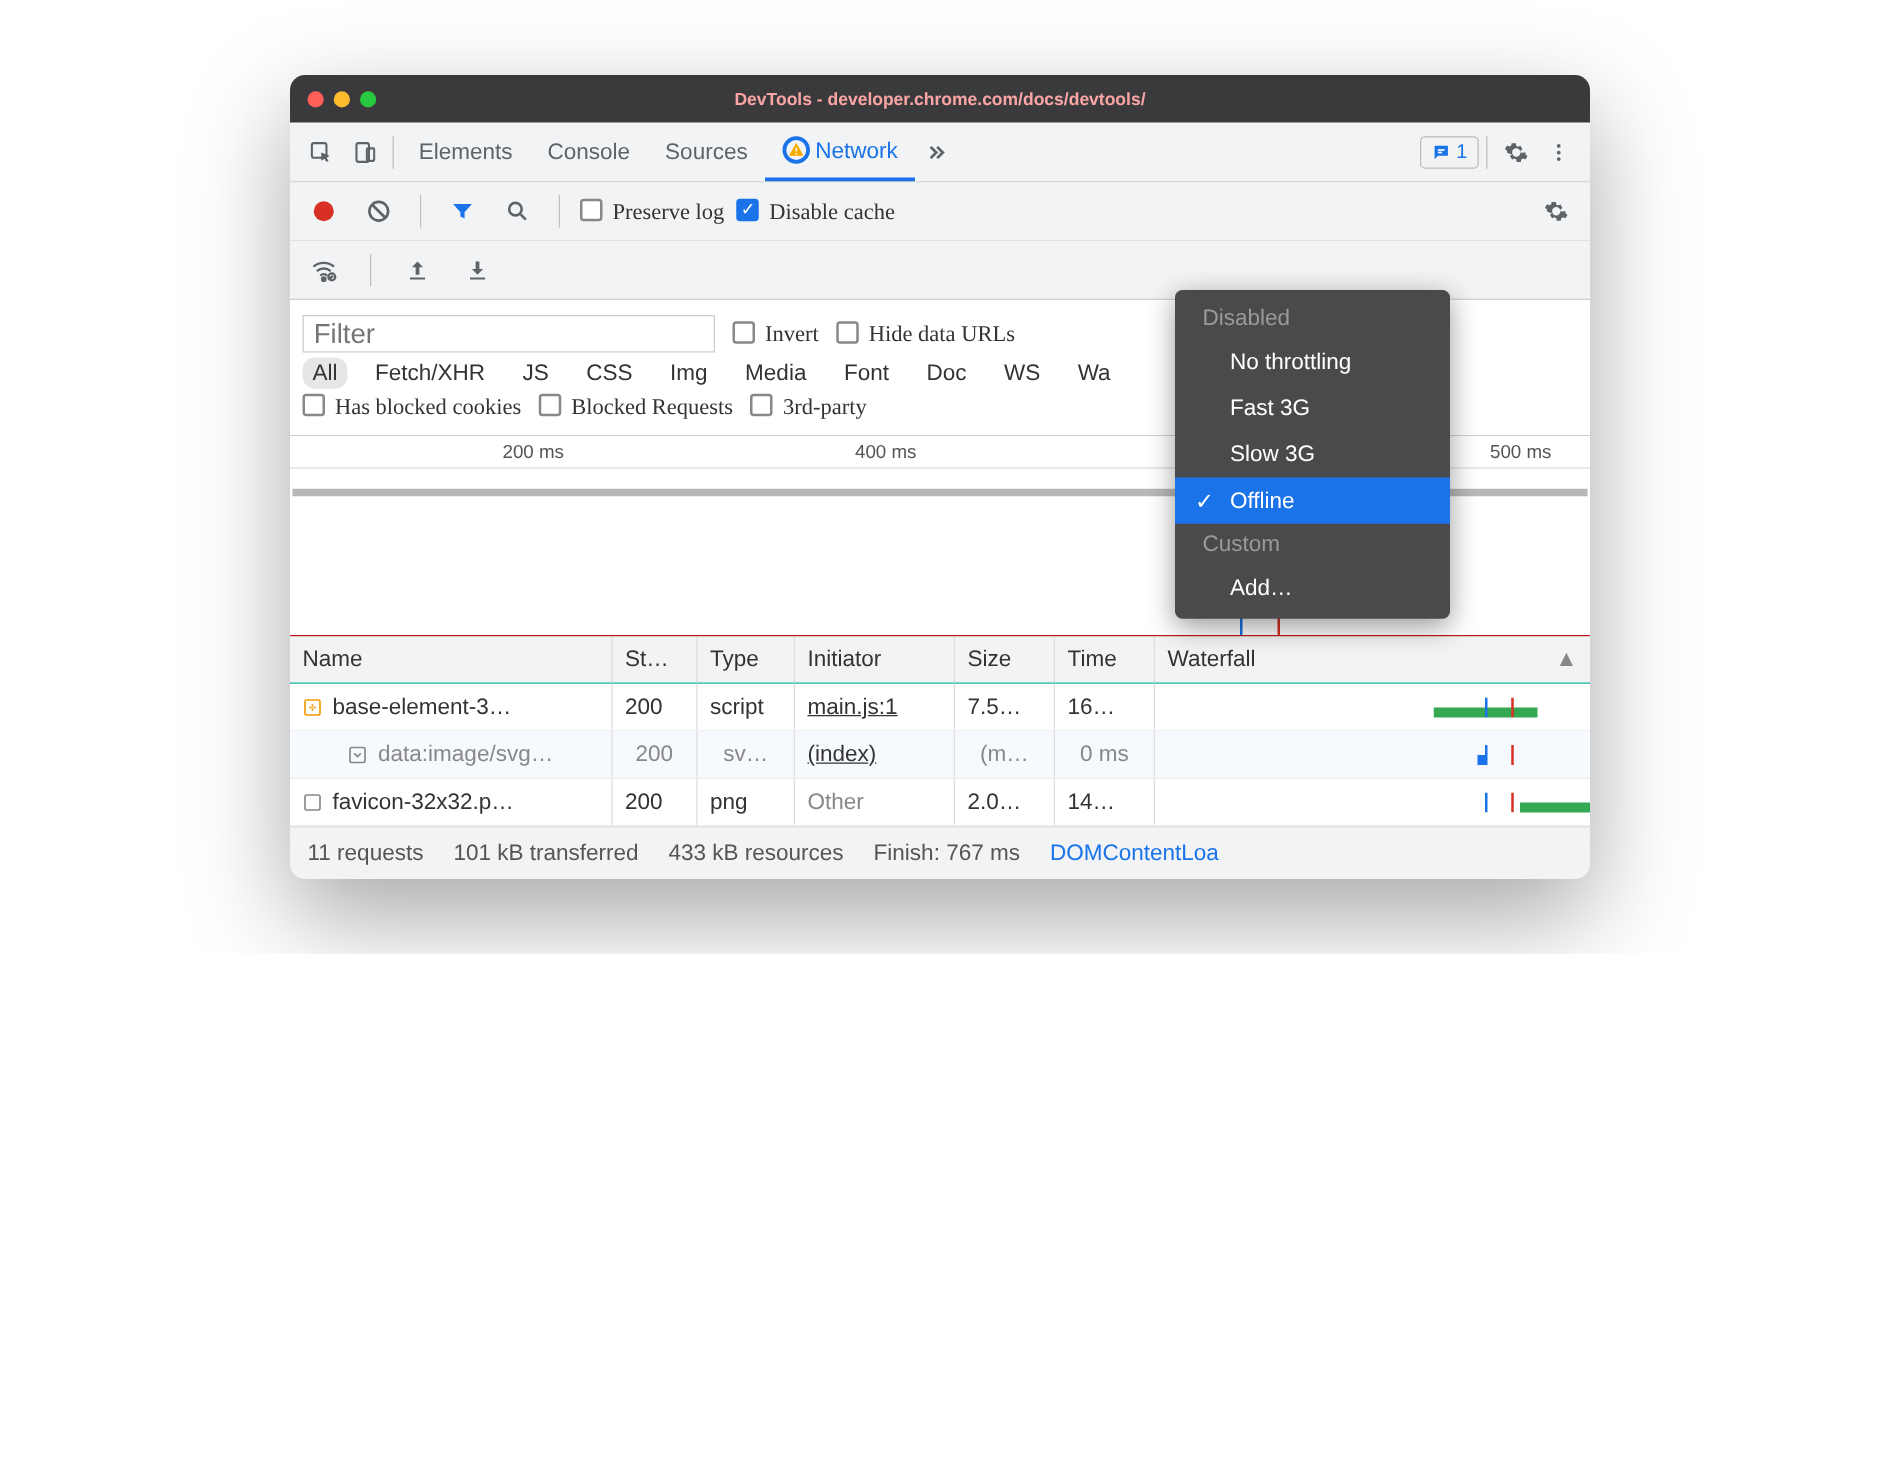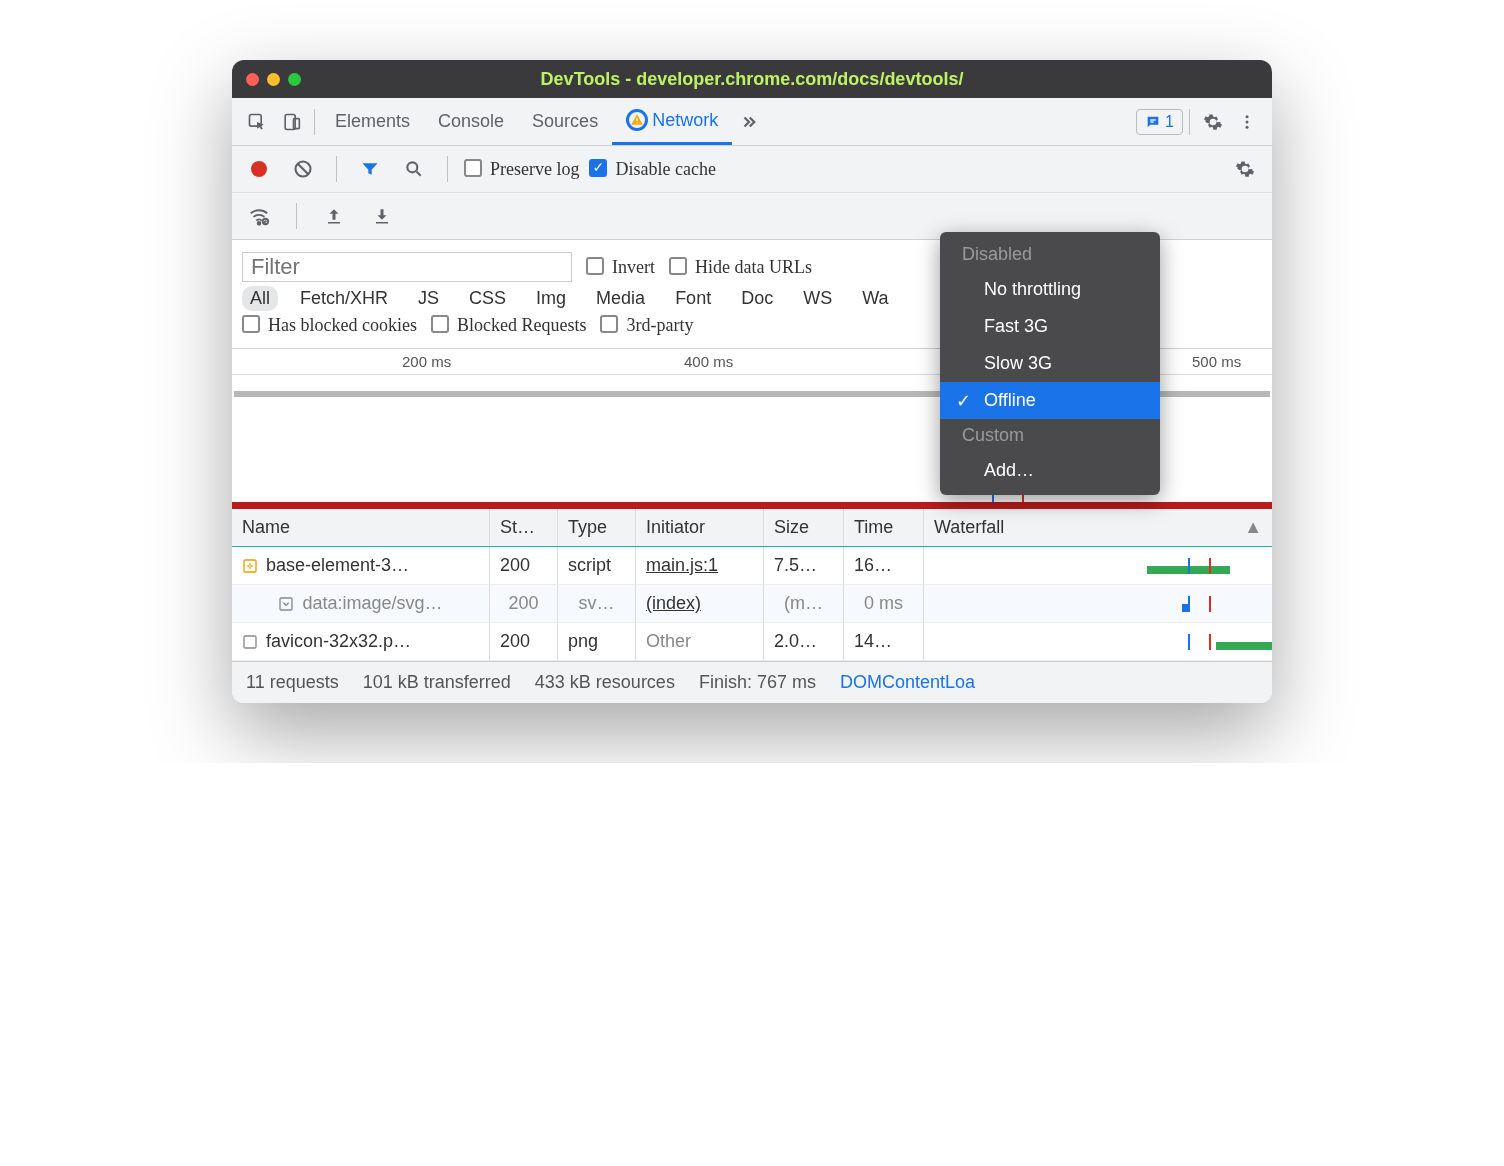--- a/index.html
+++ b/index.html
@@ -24,21 +24,21 @@
   background: #3a3a3c;
   border-radius: 12px 12px 0 0;
   display: flex;
   align-items: center;
   padding: 0 14px;
   position: relative;
 }
 .traffic { display:flex; gap:8px; }
 .tl { width:13px; height:13px; border-radius:50%; }
 .tl.red{background:#ff5f57;} .tl.yellow{background:#febc2e;} .tl.green{background:#28c840;}
-.title { position:absolute; left:0; right:0; text-align:center; color:#bef264; font-size:18px; font-weight:600; }
+.title { position:absolute; left:0; right:0; text-align:center; color:#fca5a5; font-size:14px; font-weight:600; }
 .tabs {
   height:48px; background:#f1f3f4; display:flex; align-items:center; padding:0 8px; border-bottom:1px solid #d0d0d0;
 }
 .icon-btn {
   width:34px; height:34px; display:flex; align-items:center; justify-content:center; color:#5f6368;
   cursor:pointer; border-radius:4px;
 }
 .tab-item { padding:0 14px; height:46px; display:flex; align-items:center; color:#5f6368; font-size:18px; cursor:pointer; }
 .tab-item.active { color:#1a73e8; border-bottom:3px solid #1a73e8; }
 .warn-badge {
@@ -58,21 +58,21 @@
 .chk-box { width:18px;height:18px;border:2px solid #888;border-radius:3px;display:flex;align-items:center;justify-content:center;background:#fff;}
 .chk-box.checked{background:#1a73e8;border-color:#1a73e8;color:#fff;font-size:14px;}
 .filters {
   background:#fff; border-bottom:1px solid #d0d0d0; padding:8px 10px; font-size:18px; color:#333;
 }
 .filters-row{display:flex;align-items:center;gap:14px;flex-wrap:wrap;margin:4px 0;}
 .filter-input{width:330px;height:30px;border:1px solid #ccc;padding:0 8px;font-size:22px;color:#999;background:#fff;}
 .pill{padding:2px 8px;color:#333;border-radius:10px;cursor:pointer;}
 .pill.on{background:#e4e6e8;}
 .timeline {
-  height:160px; background:#fff; border-bottom:7px solid #b91c1c; position:relative; font-size:15px; color:#555;
+  height:160px; background:#fff; border-bottom:1px solid #b91c1c; position:relative; font-size:15px; color:#555;
 }
 .tl-header{height:26px;border-bottom:1px solid #ddd;display:flex;}
 .tl-tick{position:absolute;top:4px;font-size:15px;color:#555;}
 .tl-band{position:absolute;top:42px;left:2px;right:2px;height:6px;background:#b8b8b8;}
 .tl-vline{position:absolute;top:28px;bottom:0;width:2px;}
 .table{font-size:18px;color:#333;}
 .thead{display:flex;background:#f1f3f4;border-bottom:1px solid #14b8a6;}
 .th,.td{padding:8px 10px;border-right:1px solid #ddd;overflow:hidden;white-space:nowrap;text-overflow:ellipsis;}
 .th{color:#333;font-weight:400;}
 .col-name{flex:0 0 258px;} .col-st{flex:0 0 68px;} .col-type{flex:0 0 78px;}

